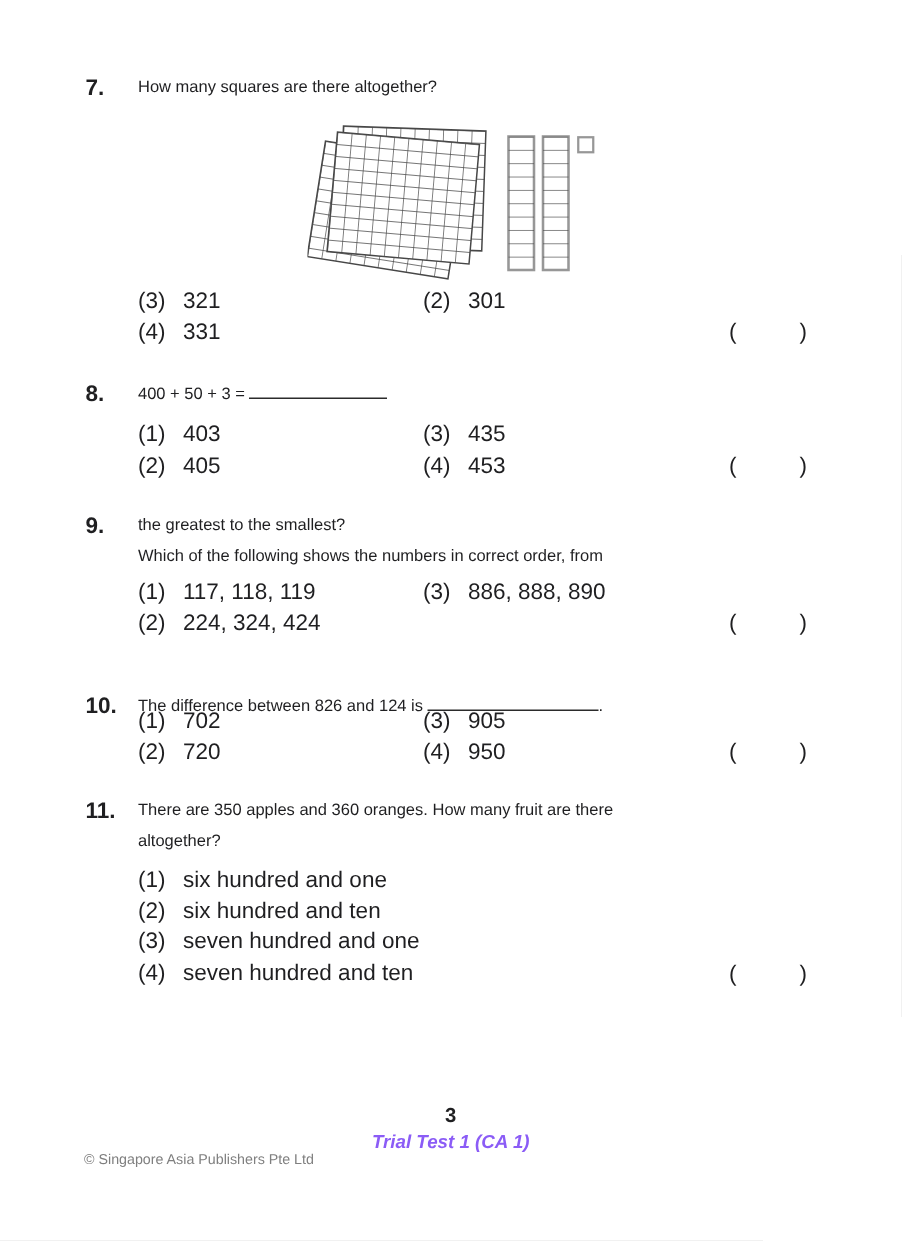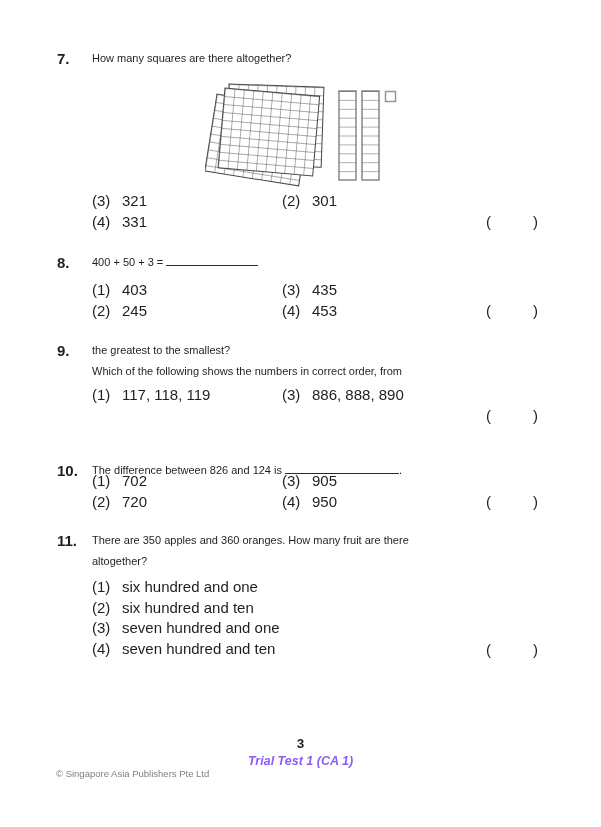--- a/index.html
+++ b/index.html
@@ -89,41 +89,42 @@
     <div class="qnum">8.</div>
     <div class="qbody">
       <div class="qline"><span>400 + 50 + 3 =</span> <span class="blank" style="width:92px"></span><span></span></div>
     </div>
   </div>
 
   <div class="options" style="top:279px">
     <div class="opt-grid">
       <div class="opt"><span class="olabel">(1)</span><span>403</span></div>
       <div class="opt"><span class="olabel">(3)</span><span>435</span></div>
-      <div class="opt"><span class="olabel">(2)</span><span>245</span></div>
+      <div class="opt"><span class="olabel">(2)</span><span>405</span></div>
       <div class="opt"><span class="olabel">(4)</span><span>453</span></div>
     </div>
     <div class="bracket" style="top:21px">
       <span>(</span>
       <span>)</span>
     </div>
   </div>
 
   <div class="question" style="top:340px">
     <div class="qnum">9.</div>
     <div class="qbody">
       <div class="qline">the greatest to the smallest?</div>
       <div class="qline">Which of the following shows the numbers in correct order, from</div>
     </div>
   </div>
 
   <div class="options" style="top:384px">
     <div class="opt-grid">
       <div class="opt"><span class="olabel">(1)</span><span>117, 118, 119</span></div>
       <div class="opt"><span class="olabel">(3)</span><span>886, 888, 890</span></div>
+      <div class="opt"><span class="olabel">(2)</span><span>224, 324, 424</span></div>
     </div>
     <div class="bracket" style="top:21px">
       <span>(</span>
       <span>)</span>
     </div>
   </div>
 
   <div class="question" style="top:460px">
     <div class="qnum">10.</div>
     <div class="qbody">

